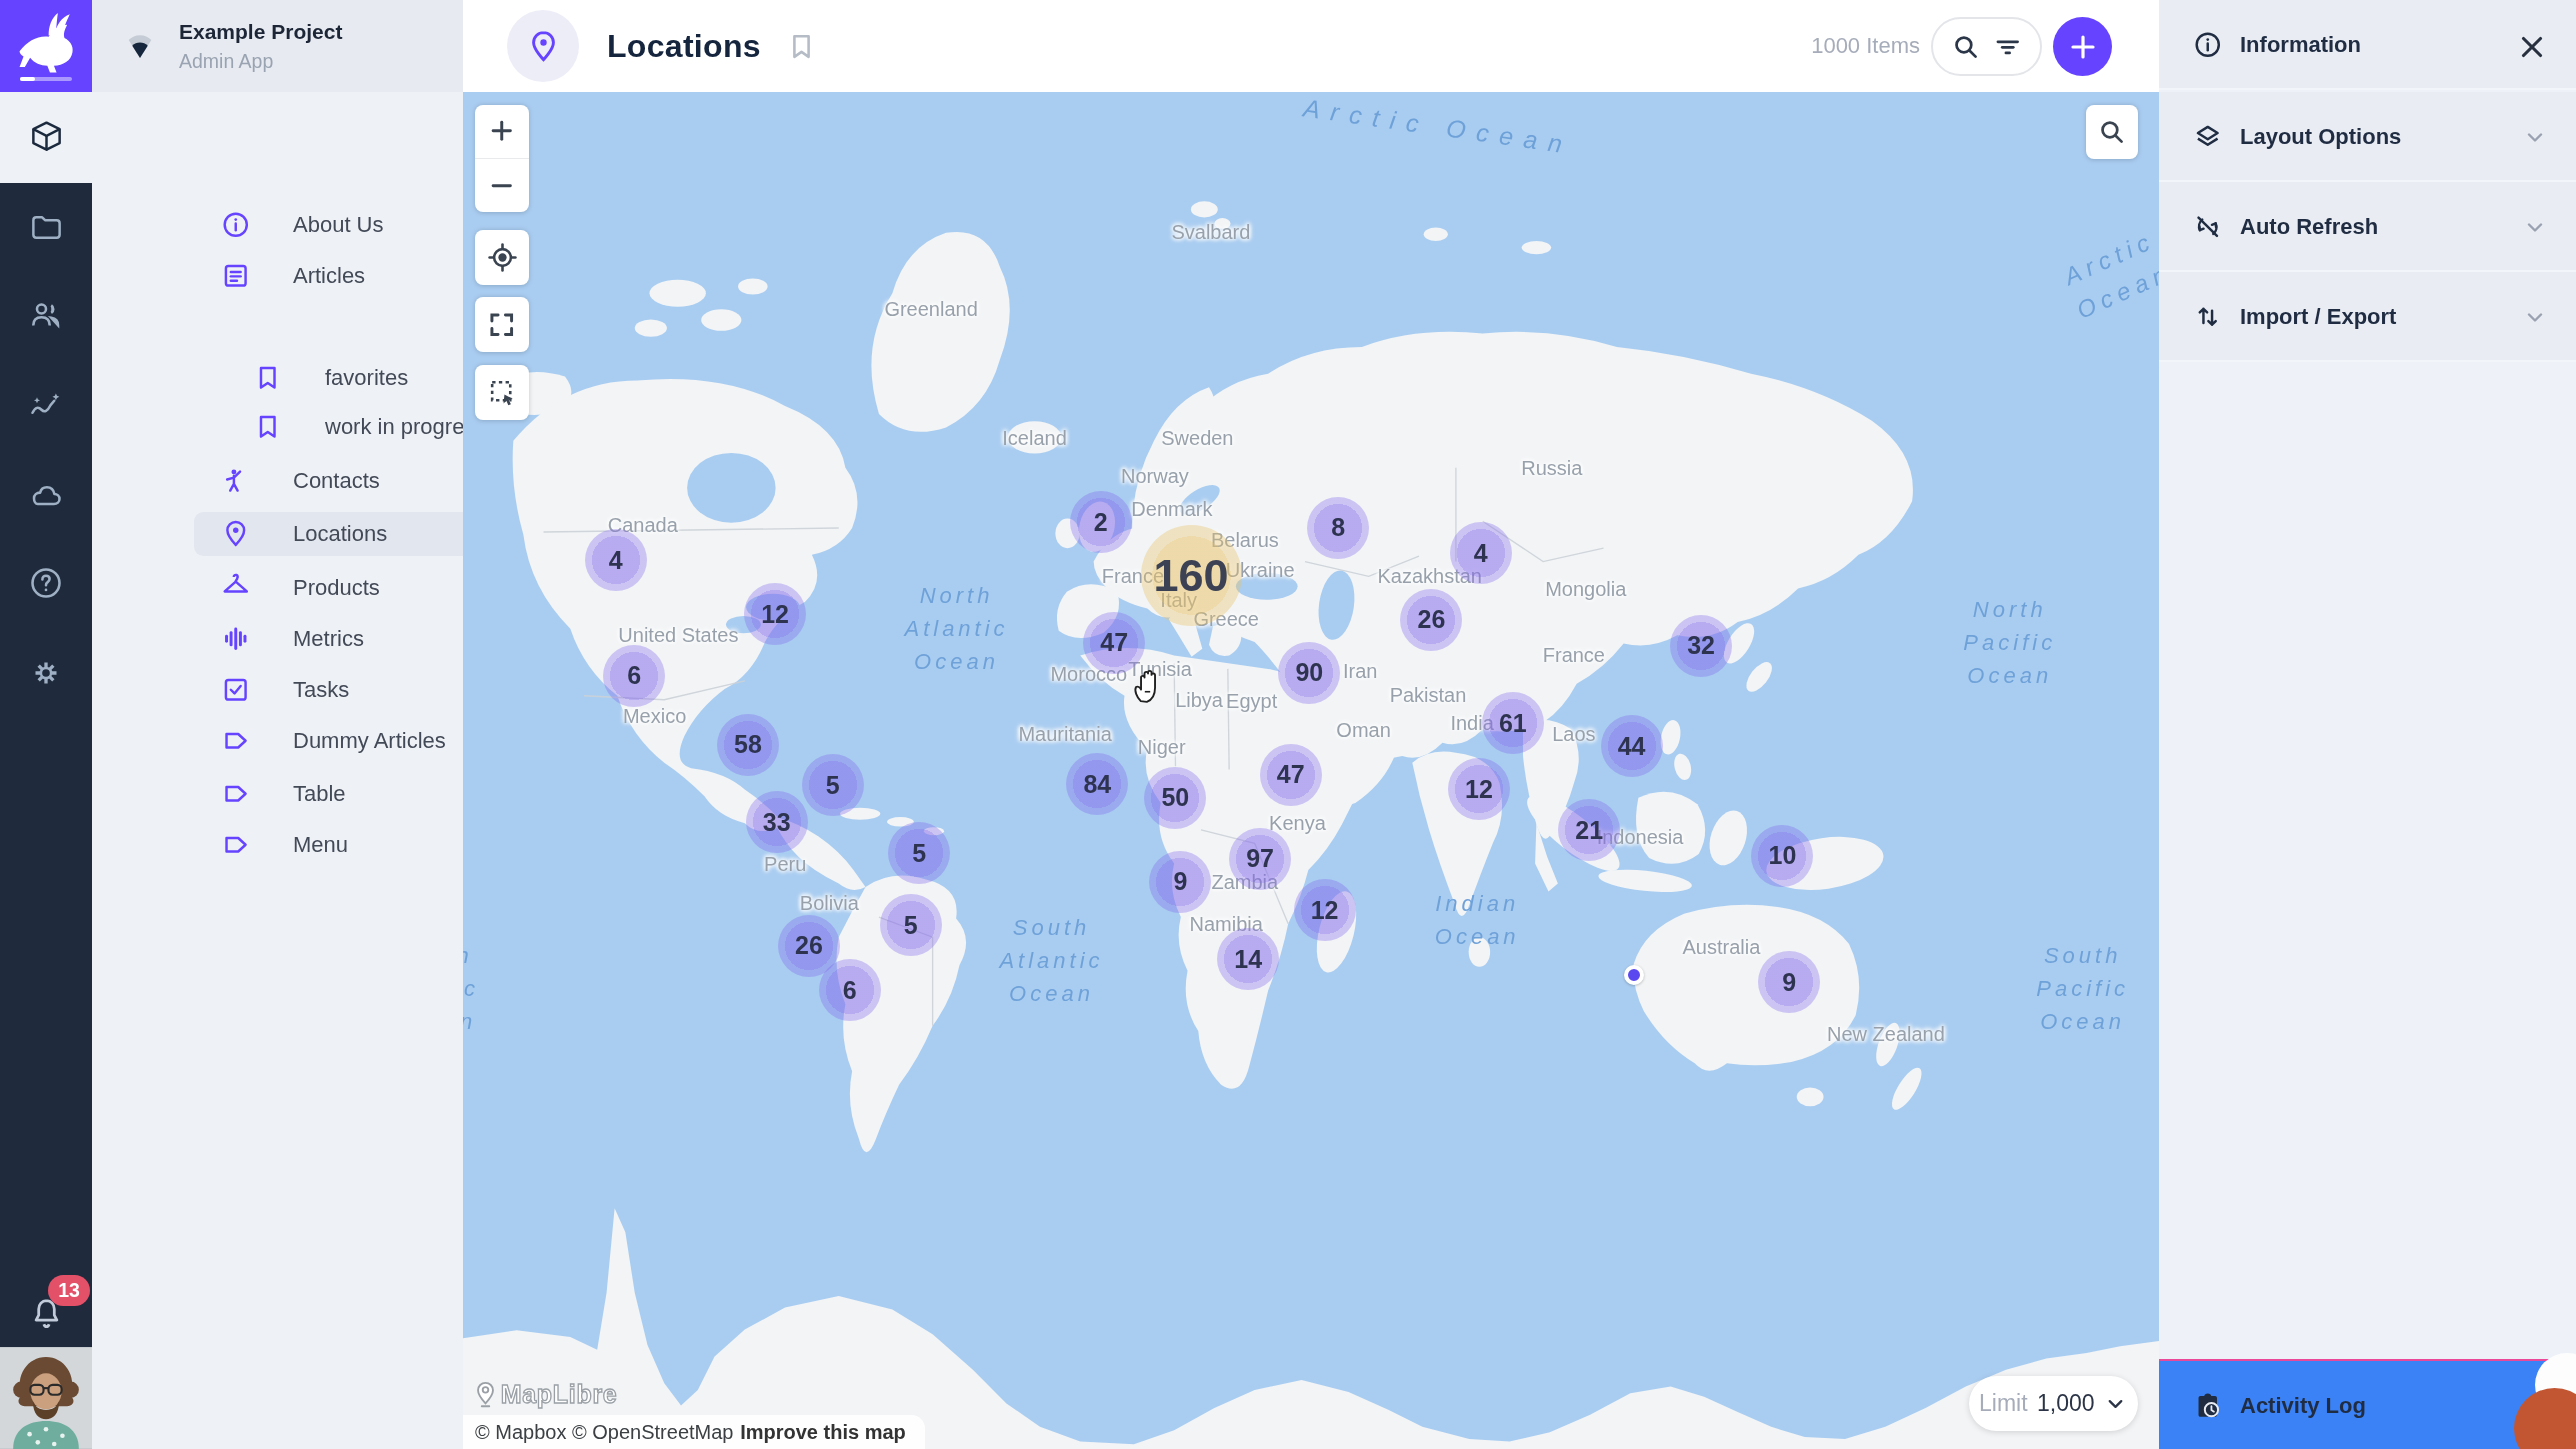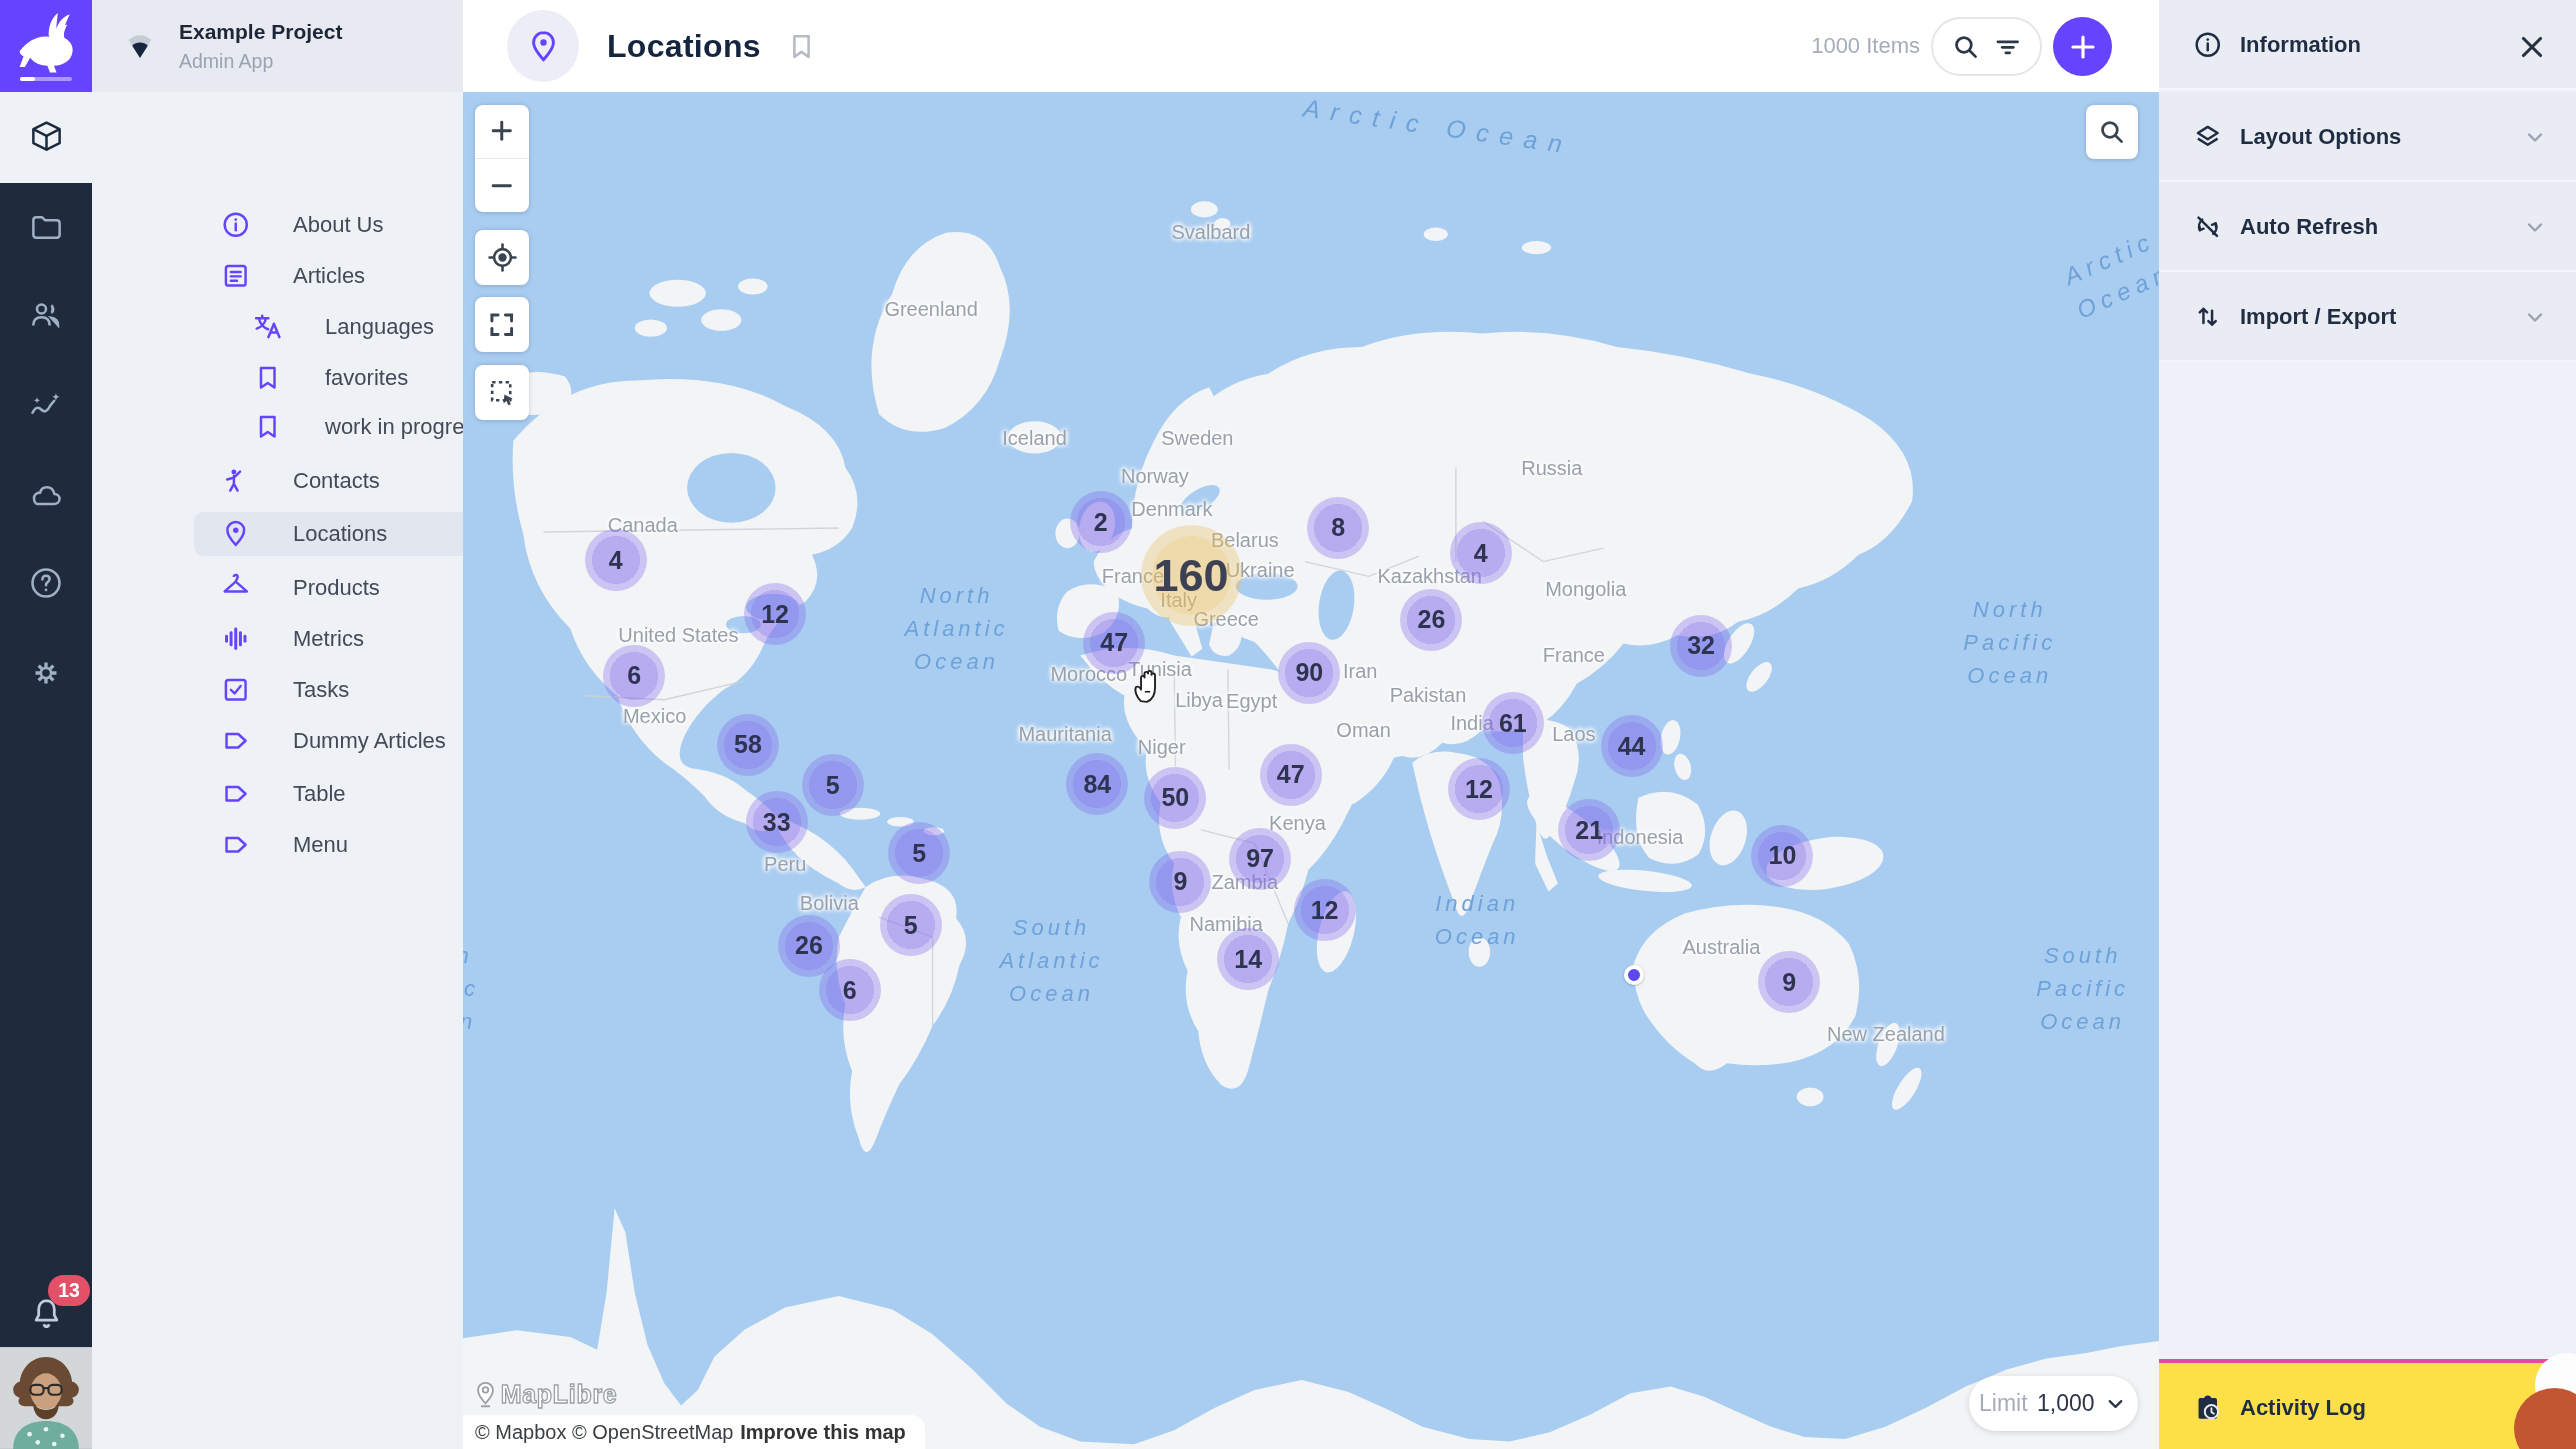--- a/index.html
+++ b/index.html
@@ -49,21 +49,21 @@
     display:flex;align-items:center;justify-content:center;cursor:pointer;}
 
   
   .rightbar{position:absolute;left:2159px;top:0;width:417px;height:1449px;background:#eef2f8;}
   .rb-row{position:absolute;left:0;width:417px;height:90px;background:#e9edf3;border-bottom:2px solid #f2f5fa;cursor:pointer;}
   .rb-row .ico{position:absolute;left:34px;top:30px;width:29.5px;height:29.5px;}
   .rb-row .lbl{position:absolute;left:81px;top:0;height:90px;display:flex;align-items:center;
     font-size:22px;font-weight:700;color:#1f2c42;}
   .rb-row .chev{position:absolute;right:29.5px;top:33px;}
   .rb-close{position:absolute;right:27px;top:29.5px;width:34px;height:34px;cursor:pointer;}
-  .rb-activity{position:absolute;left:0;bottom:0;width:417px;height:90px;background:#fde047;border-top:4px solid #ec4899;cursor:pointer;}
+  .rb-activity{position:absolute;left:0;bottom:0;width:417px;height:90px;background:#3b82f6;border-top:2px solid #ec4899;cursor:pointer;}
 
   
   .map{position:absolute;left:463px;top:92px;width:1696px;height:1357px;background:#a9cdf1;overflow:hidden;}
   .map svg.world{position:absolute;left:0;top:0;}
   .country-label{position:absolute;transform:translate(-50%,-50%);font-size:20px;font-weight:500;color:#98a1ab;white-space:nowrap;
     text-shadow:0 1.3px 4px rgba(255,255,255,.95),0 -1.3px 4px rgba(255,255,255,.95),1.3px 0 4px rgba(255,255,255,.95),-1.3px 0 4px rgba(255,255,255,.95);}
   .ocean-label{position:absolute;transform:translate(-50%,-50%);font-size:22px;font-style:italic;font-weight:500;color:#6fa1d9;
     white-space:pre-line;text-align:center;line-height:1.5;}
   .cluster{position:absolute;width:62px;height:62px;margin:-31px 0 0 -31px;border-radius:50%;cursor:pointer;
     background:radial-gradient(circle, rgba(126,99,235,.50) 0 55%, rgba(126,99,235,.33) 55% 100%);
@@ -200,27 +200,20 @@
     <span class="lbl">About Us</span>
   </div>
   <div class="nav-row" style="top:162px;">
     <svg class="ico" viewBox="0 0 24 24" fill="none" stroke="#6644ff" stroke-width="2" stroke-linecap="round">
         <rect x="4" y="4" width="16" height="16" rx="2"></rect>
         <line x1="8" y1="9" x2="16" y2="9"></line>
         <line x1="8" y1="12.5" x2="16" y2="12.5"></line>
         <line x1="8" y1="16" x2="13" y2="16"></line>
       </svg>
     <span class="lbl">Articles</span>
-  </div>
-  <div class="nav-row indent" style="top:213px;">
-    <svg class="ico" viewBox="0 0 24 24" fill="none" stroke="#6644ff" stroke-width="2" stroke-linecap="round" stroke-linejoin="round">
-      <path d="M2.5,5 H12.5 M7.5,3 V5 M10.5,5 C10,9.5 6.5,12.5 3,13.5 M4.8,5 C5.3,9.5 8.8,13 12.3,14"></path>
-      <path d="M12.5,20.5 L17,9.5 L21.5,20.5 M14.2,16.6 H19.8"></path>
-    </svg>
-    <span class="lbl">Languages</span>
   </div>
   <div class="nav-row indent" style="top:264px;">
     <svg class="ico" viewBox="0 0 24 24" fill="none" stroke="#6644ff" stroke-width="2" stroke-linejoin="round">
         <path d="M6.5,4 H17.5 V20 L12,16.2 L6.5,20 Z"></path>
       </svg>
     <span class="lbl">favorites</span>
   </div>
   <div class="nav-row indent" style="top:313px;">
     <svg class="ico" viewBox="0 0 24 24" fill="none" stroke="#6644ff" stroke-width="2" stroke-linejoin="round">
         <path d="M6.5,4 H17.5 V20 L12,16.2 L6.5,20 Z"></path>

